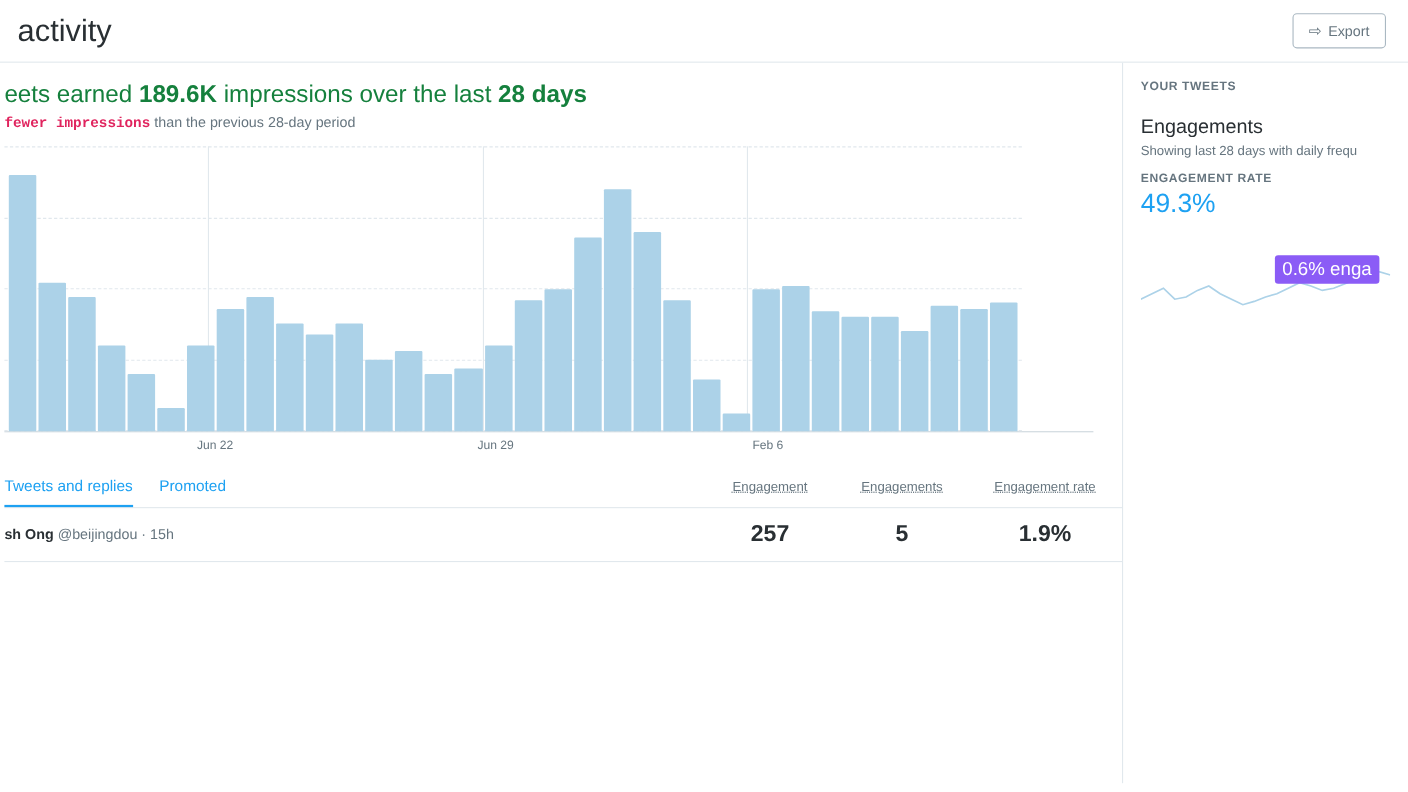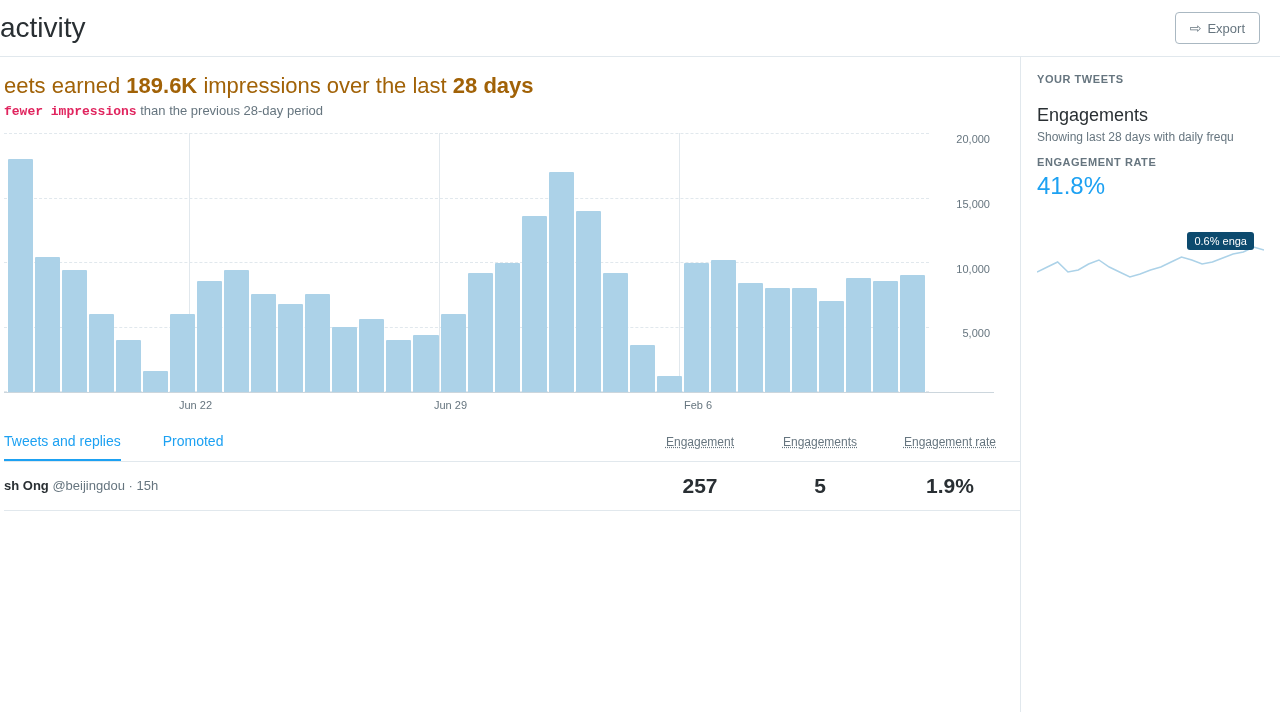--- a/index.html
+++ b/index.html
@@ -18,21 +18,21 @@
       align-items: center;
       justify-content: space-between;
       padding: 12px 20px 12px 0;
       border-bottom: 1px solid #e1e8ed;
     }
 
     .header-title {
       font-size: 28px;
       font-weight: 300;
       color: #292f33;
-      padding-left: 0;
+      padding-left: 16px;
     }
 
     .export-btn {
       display: flex;
       align-items: center;
       gap: 6px;
       border: 1px solid #aab8c2;
       border-radius: 4px;
       padding: 7px 14px;
       background: #fff;
@@ -63,21 +63,21 @@
       overflow: hidden;
     }
 
     .impressions-summary {
       margin-bottom: 8px;
     }
 
     .impressions-headline {
       font-size: 22px;
       font-weight: 300;
-      color: #a16207;
+      color: #15803d;
       margin-bottom: 4px;
     }
 
     .impressions-headline strong {
       font-weight: 700;
     }
 
     .impressions-comparison {
       font-size: 13px;
       color: #66757f;
@@ -184,21 +184,21 @@
       bottom: 0;
       width: 1px;
       background: #e1e8ed;
     }
 
     
     .tabs-section {
       margin-top: 20px;
       border-bottom: 1px solid #e1e8ed;
       display: flex;
-      gap: 42px;
+      gap: 24px;
       padding: 0 0 0 0;
       align-items: center;
     }
 
     .tab {
       font-size: 14px;
       padding-bottom: 10px;
       cursor: pointer;
       color: #1da1f2;
       border-bottom: 2px solid transparent;
@@ -305,23 +305,23 @@
     .mini-chart {
       position: relative;
       height: 80px;
       overflow: hidden;
     }
 
     .tooltip-bubble {
       position: absolute;
       right: 10px;
       top: 20px;
-      background: #0c4a6e;
+      background: #8b5cf6;
       color: white;
-      font-size: 11px;
+      font-size: 17px;
       padding: 3px 7px;
       border-radius: 3px;
     }
 
     svg.line-chart {
       width: 100%;
       height: 80px;
     }
   </style>
 </head>
@@ -393,27 +393,20 @@
             <div class="bar" style="height: 51%;"></div>
             <div class="bar" style="height: 42%;"></div>
             <div class="bar" style="height: 40%;"></div>
             <div class="bar" style="height: 40%;"></div>
             <div class="bar" style="height: 35%;"></div>
             <div class="bar" style="height: 44%;"></div>
             <div class="bar" style="height: 43%;"></div>
             <div class="bar" style="height: 45%;"></div>
           </div>
 
-        <div class="y-axis">
-          <span class="y-label">20,000</span>
-          <span class="y-label">15,000</span>
-          <span class="y-label">10,000</span>
-          <span class="y-label">5,000</span>
-          <span class="y-label"></span>
-        </div>
       </div>
 
       <div class="x-axis-labels">
         <span class="x-label" style="left: 175px;">Jun 22</span>
         <span class="x-label" style="left: 430px;">Jun 29</span>
         <span class="x-label" style="left: 680px;">Feb 6</span>
       </div>
     </div>
 
     <div class="tabs-section">
@@ -449,21 +442,21 @@
   <div class="right-panel">
     <div class="your-tweets-section">
       <div class="section-title">YOUR TWEETS</div>
     </div>
 
     <div class="engagements-section">
       <div class="engagements-title">Engagements</div>
       <div class="engagements-sub">Showing last 28 days with daily frequ</div>
 
       <div class="engagement-rate-label">ENGAGEMENT RATE</div>
-      <div class="engagement-rate-value">41.8%</div>
+      <div class="engagement-rate-value">49.3%</div>
 
       <div class="mini-chart">
         <svg class="line-chart" viewBox="0 0 220 80" preserveAspectRatio="none">
           <polyline points="0,60 10,55 20,50 30,60 40,58 50,52 60,48 70,55 80,60 90,65 100,62 110,58 120,55 130,50 140,45 150,48 160,52 170,50 180,46 190,42 200,40 210,35 220,38" fill="none" stroke="#acd2e8" stroke-width="1.5"></polyline>
         </svg>
         <div class="tooltip-bubble">0.6% enga</div>
       </div>
     </div>
   </div>
 </div>

